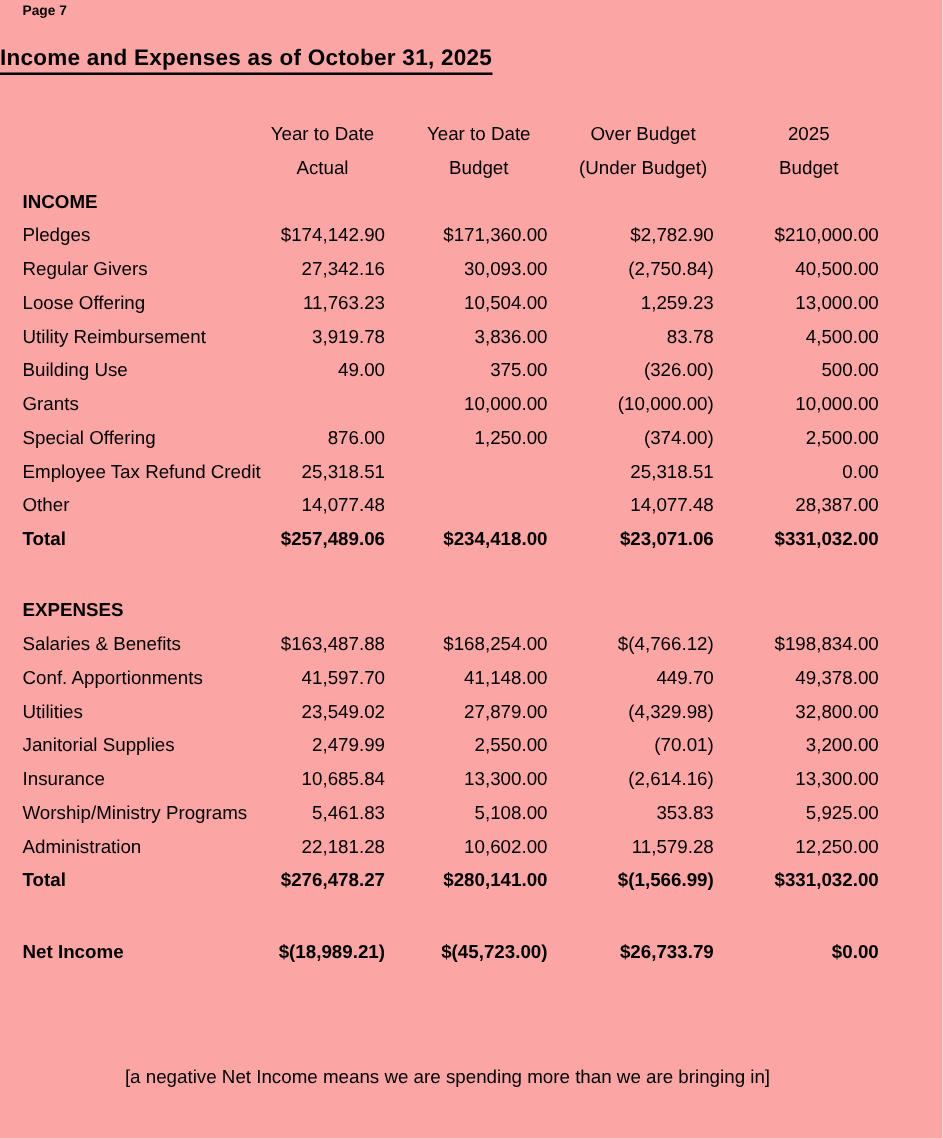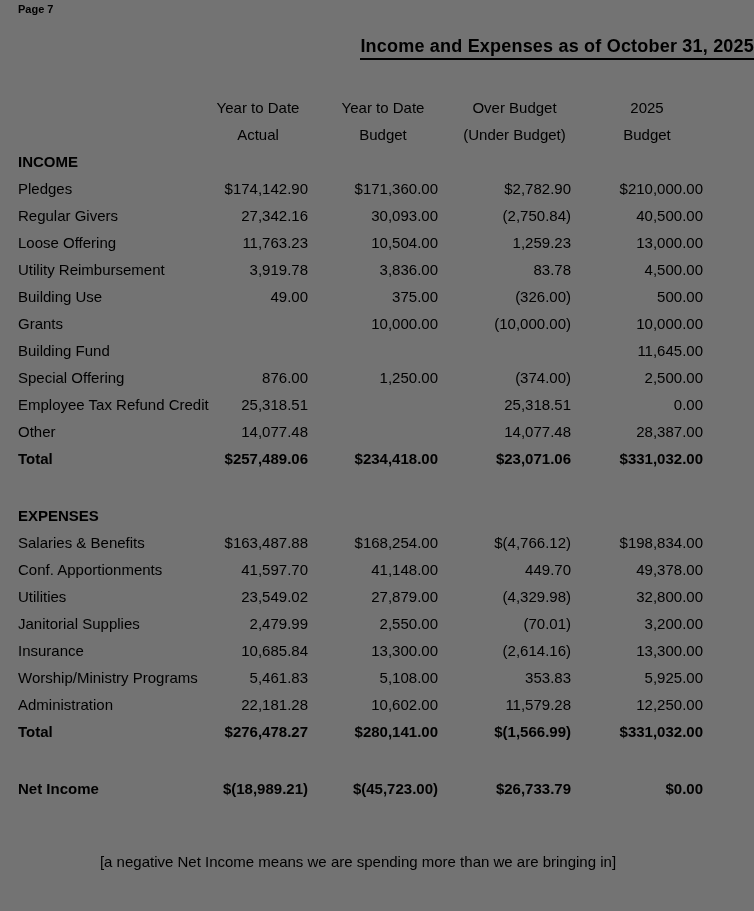--- a/index.html
+++ b/index.html
@@ -6,36 +6,36 @@
     margin: 0;
     padding: 0;
     background: #ffffff;
     color: #000000;
     font-family: "Liberation Sans", sans-serif;
   }
   .page {
     position: relative;
     width: 754px;
     height: 911px;
-    background: #737373;
+    background: #fca5a5;
     overflow: hidden;
   }
   .page-label {
     position: absolute;
     top: 3px;
     left: 18px;
     font-size: 11px;
     font-weight: 700;
   }
   .title-wrap {
     position: absolute;
     top: 36px;
     left: 0;
     width: 754px;
-    text-align: right;
+    text-align: left;
   }
   .title {
     display: inline-block;
     font-size: 18px;
     font-weight: 700;
     border-bottom: 2px solid #000;
     padding-bottom: 1px;
     letter-spacing: 0.2px;
   }
   table.fin {
@@ -169,27 +169,20 @@
           <td class="num">500.00</td>
         </tr>
         <tr>
           <td class="label">Grants</td>
           <td class="num"></td>
           <td class="num">10,000.00</td>
           <td class="num">(10,000.00)</td>
           <td class="num">10,000.00</td>
         </tr>
         <tr>
-          <td class="label">Building Fund</td>
-          <td class="num"></td>
-          <td class="num"></td>
-          <td class="num"></td>
-          <td class="num">11,645.00</td>
-        </tr>
-        <tr>
           <td class="label">Special Offering</td>
           <td class="num">876.00</td>
           <td class="num">1,250.00</td>
           <td class="num">(374.00)</td>
           <td class="num">2,500.00</td>
         </tr>
         <tr>
           <td class="label">Employee Tax Refund Credit</td>
           <td class="num">25,318.51</td>
           <td class="num"></td>

